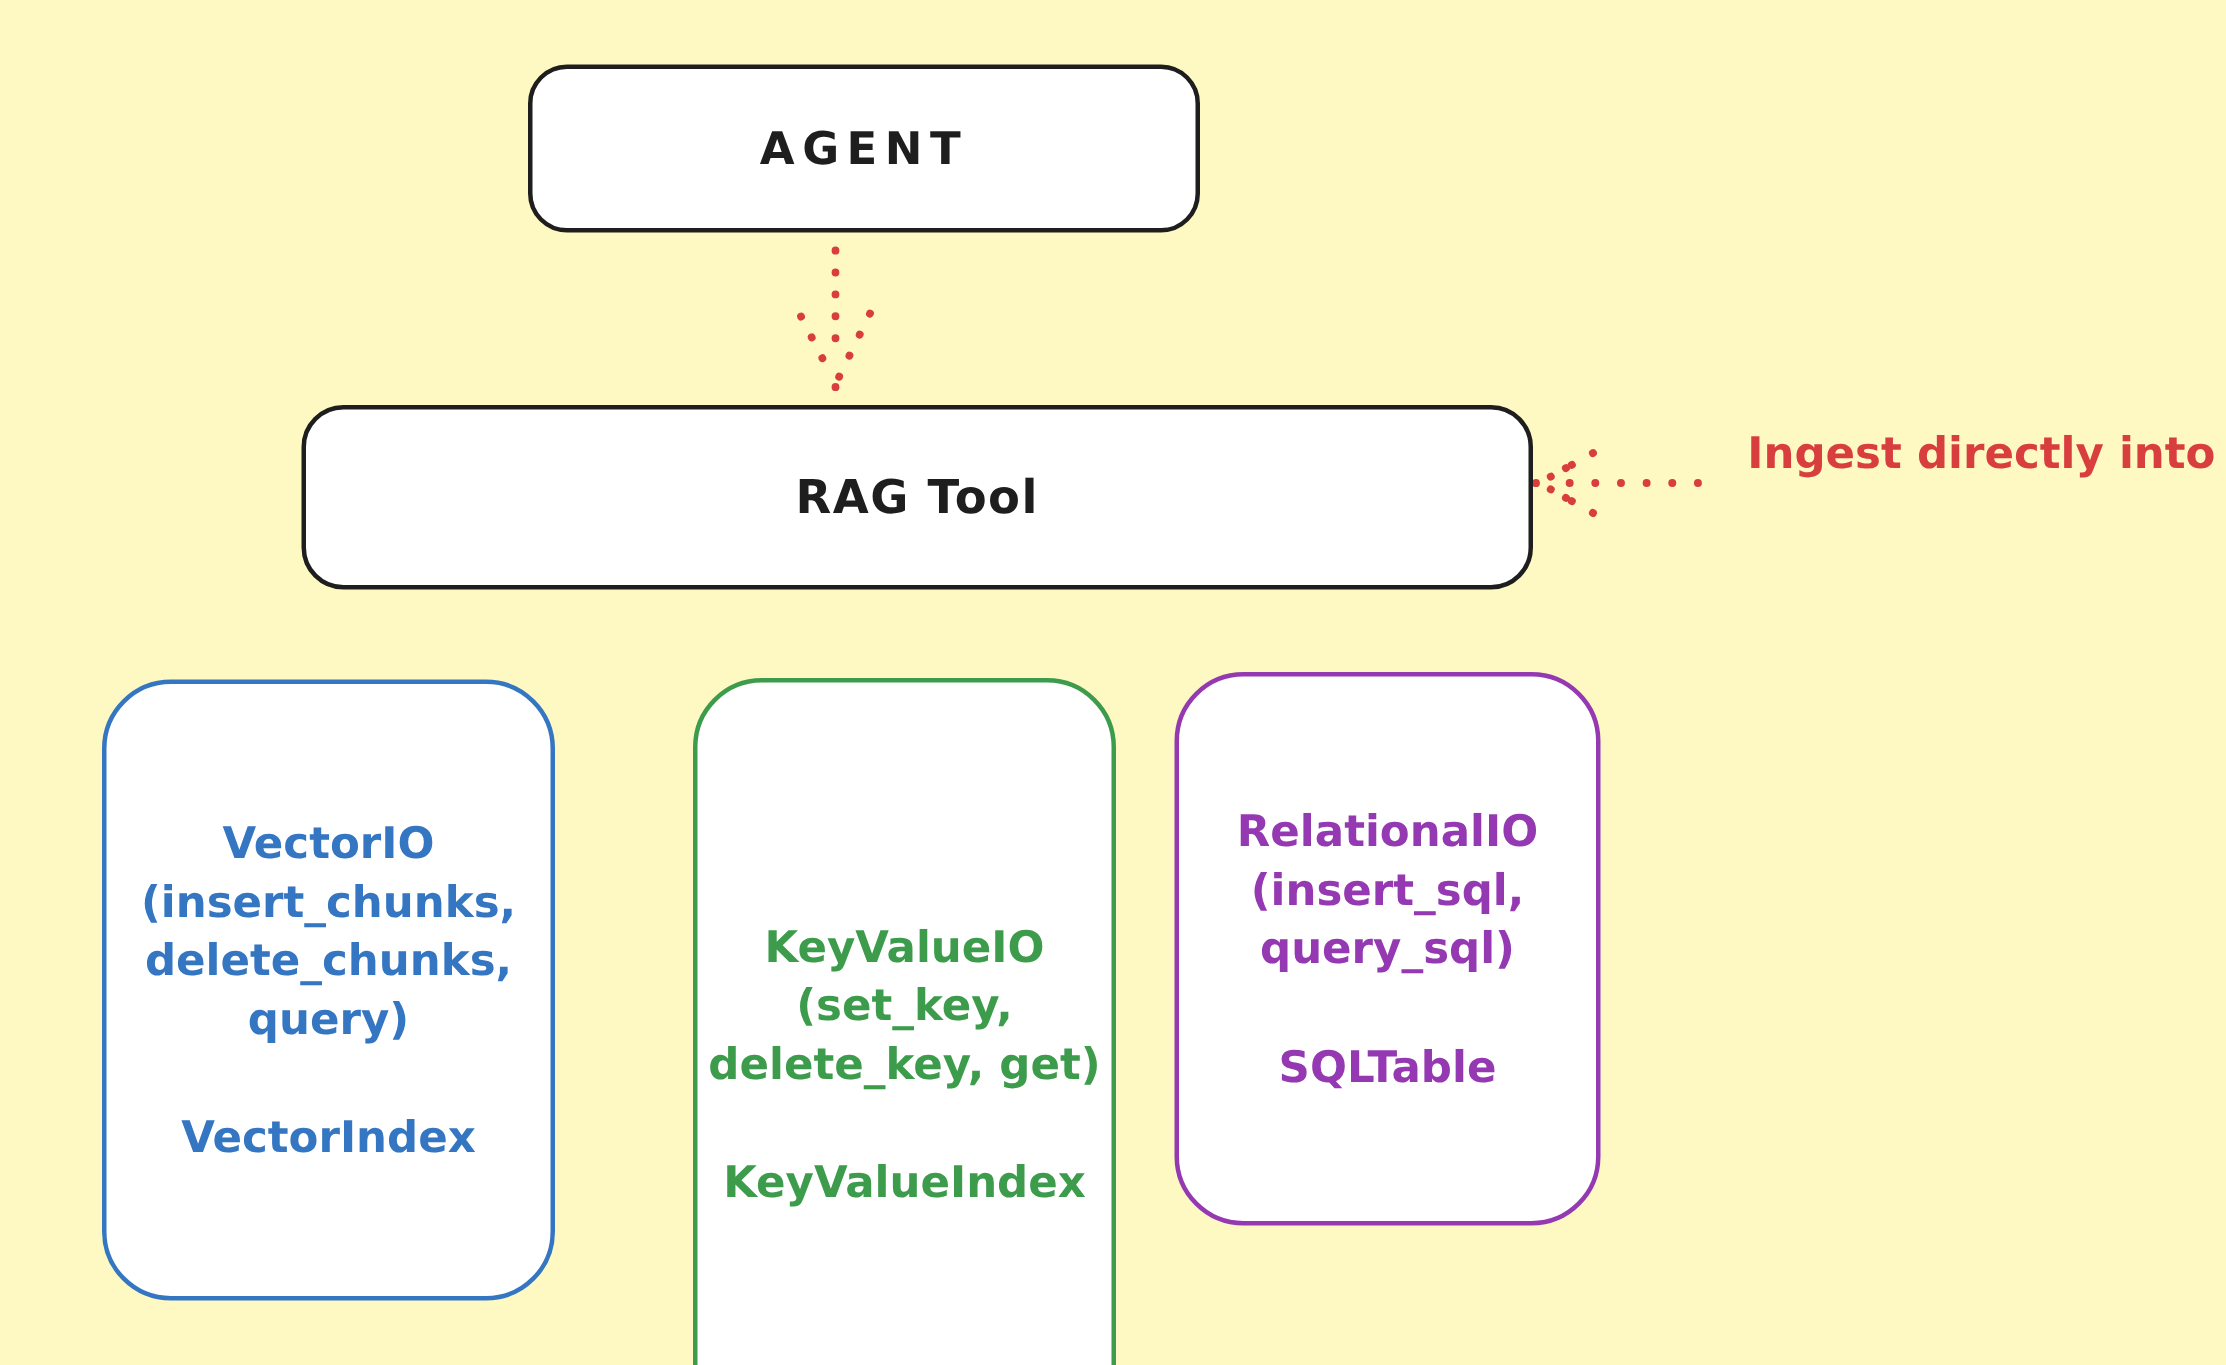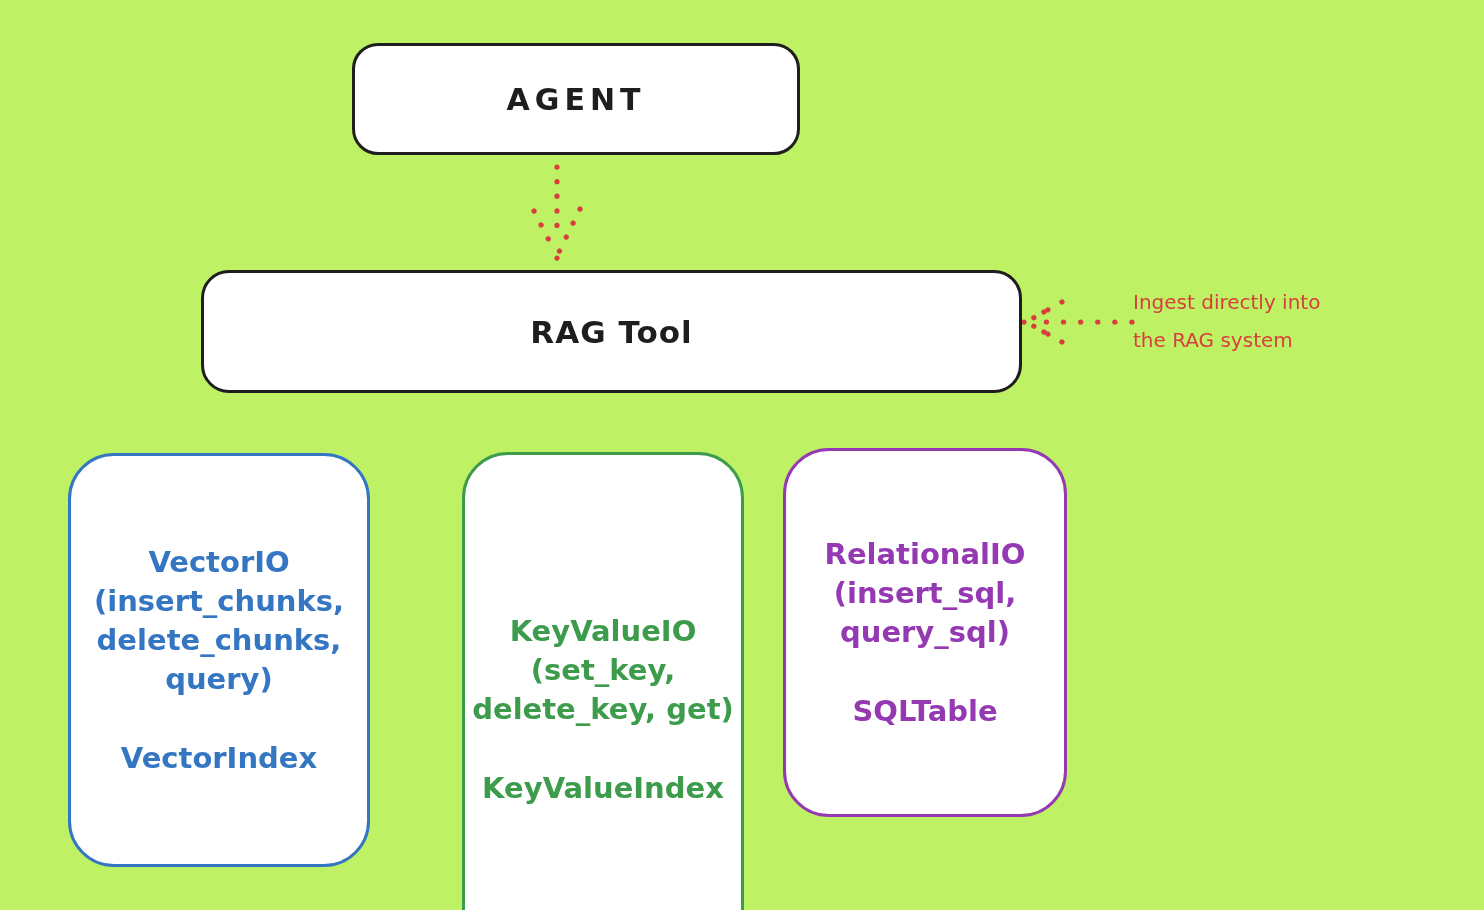--- a/index.html
+++ b/index.html
@@ -1,21 +1,21 @@
 <!DOCTYPE html>
 <html><head>
 <meta charset="utf-8">
 <style>
   * { margin: 0; padding: 0; box-sizing: border-box; }
   html, body { background: #ffffff; }
   .canvas {
     position: relative;
     width: 1484px;
     height: 910px;
-    background: #bef264;
+    background: #fef9c3;
     font-family: "DejaVu Sans", sans-serif;
     overflow: hidden;
   }
   .box {
     position: absolute;
     background: #ffffff;
     display: flex;
     align-items: center;
     justify-content: center;
     text-align: center;
@@ -45,22 +45,22 @@
   }
   .box-rel {
     left: 783px; top: 448px; width: 284px; height: 369px;
     border: 3.2px solid #9539b3; color: #9539b3;
   }
   .store-index { margin-top: 40px; }
   .annotation {
     position: absolute;
     left: 1133px; top: 283px; width: 344px;
     color: #d93e3e;
-    font-size: 20px; font-weight: 400; line-height: 38px;
-    text-align: left;
+    font-size: 29px; font-weight: 700; line-height: 38px;
+    text-align: right;
   }
   .arrows {
     position: absolute;
     left: 0; top: 0; width: 1484px; height: 910px;
     pointer-events: none;
   }
 </style>
 </head>
 <body>
 
@@ -88,21 +88,20 @@
   <div class="box box-agent">
     <span>AGENT</span>
   </div>
 
   <div class="box box-rag">
     <span>RAG Tool</span>
   </div>
 
   <div class="annotation">
     <div>Ingest directly into</div>
-    <div>the RAG system</div>
   </div>
 
   <div class="box store-box box-vector">
     <div>
       <div>VectorIO</div>
       <div>(insert_chunks,</div>
       <div>delete_chunks,</div>
       <div>query)</div>
     </div>
     <div class="store-index">VectorIndex</div>

